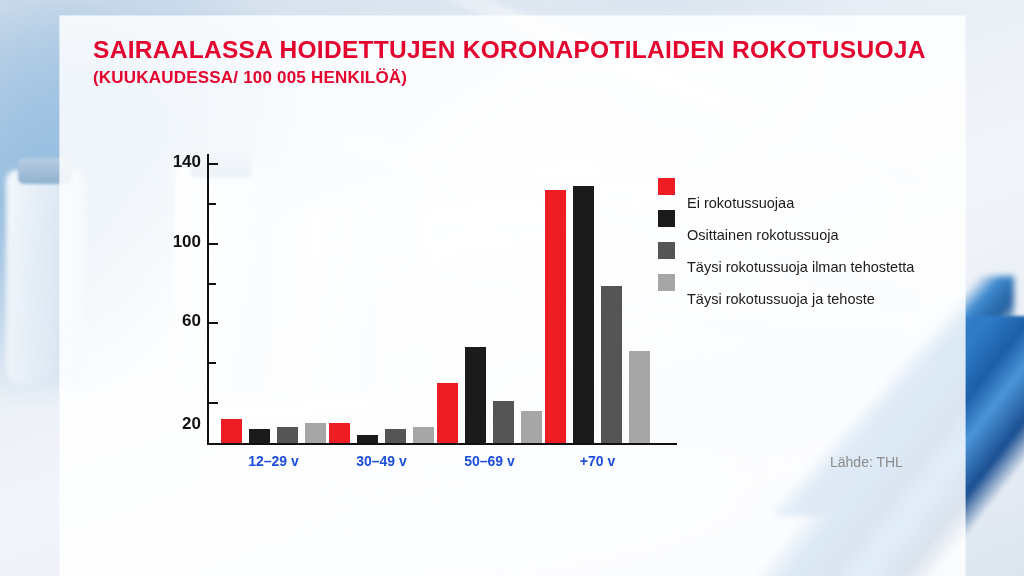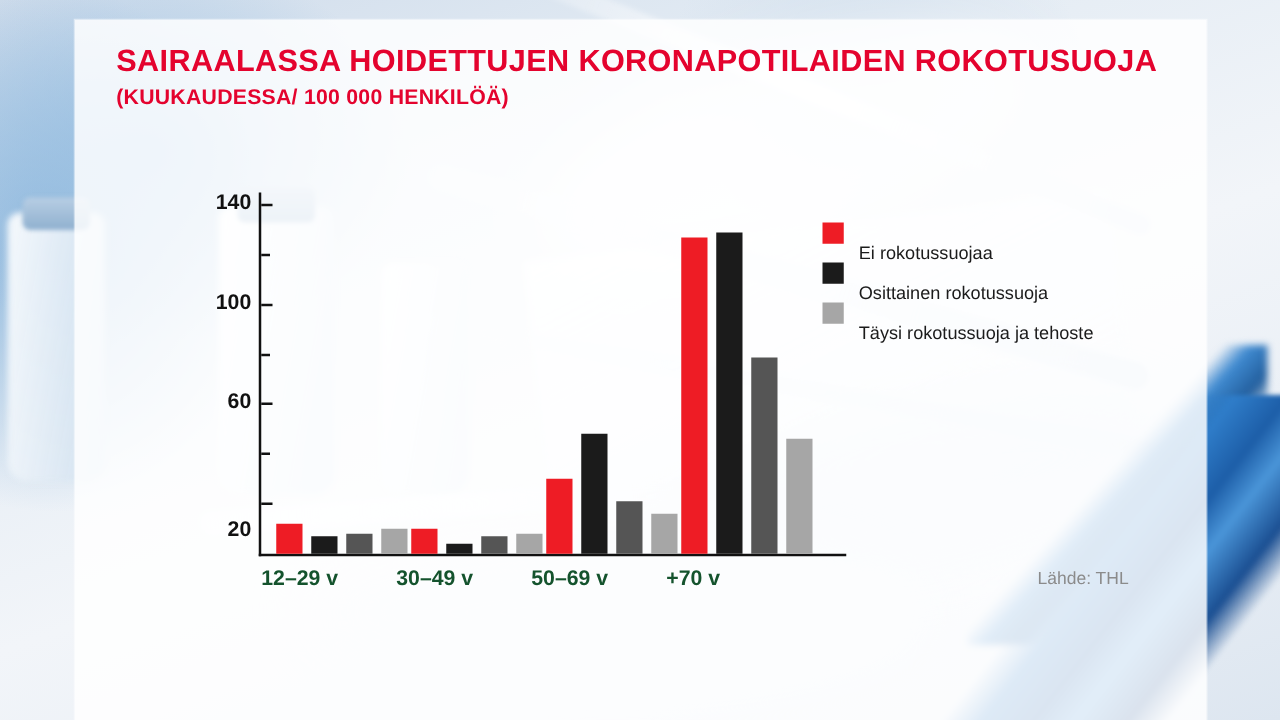--- a/index.html
+++ b/index.html
@@ -114,22 +114,22 @@
     font-weight: bold; font-size: 17px; color: #111;
   }
   .ylabels { position: absolute; left: 83px; top: 0; width: 58px; height: 457px; }
 
   .bars { position: absolute; left: 149px; top: 138px; width: 470px; height: 289px; }
   .group { position: absolute; bottom: 0; height: 289px; }
   .bar {
     position: absolute; bottom: 0; width: 21px;
   }
   .xlabel {
-    position: absolute; top: 437px; font-weight: bold; font-size: 17px;
-    color: #14532d; white-space: nowrap;
+    position: absolute; top: 437px; font-weight: bold; font-size: 14px;
+    color: #1d4ed8; text-align: center; white-space: nowrap;
   }
 
   
   .legend { position: absolute; left: 598px; top: 158px; }
   .legend-row { display: flex; align-items: center; height: 25px; margin-bottom: 7px; }
   .swatch { width: 17px; height: 17px; margin-right: 12px; flex: 0 0 auto; }
   .legend-text { font-size: 14.5px; color: #1b1b1b; white-space: nowrap; margin-top: 33px; }
 
   .source {
     position: absolute; left: 770px; top: 438px;
@@ -154,21 +154,21 @@
   <div class="vial-cap c1"></div>
   <div class="vial-cap c2"></div>
   <div class="streak s4"></div>
   <div class="blur-blob blob-c"></div>
   <div class="blue-tool2"></div>
   <div class="blue-tool"></div>
 
   <div class="card">
 
     <div class="title">SAIRAALASSA HOIDETTUJEN KORONAPOTILAIDEN ROKOTUSUOJA</div>
-    <div class="subtitle">(KUUKAUDESSA/ 100 000 HENKILÖÄ)</div>
+    <div class="subtitle">(KUUKAUDESSA/ 100 005 HENKILÖÄ)</div>
 
     <div class="plot">
       <div class="y-axis"></div>
       <div class="x-axis"></div>
       <div id="ticks">
           <div class="tick" style="top: 386.138px;"></div>
           <div class="tick" style="top: 306.414px;"></div>
           <div class="tick" style="top: 226.69px;"></div>
           <div class="tick" style="top: 146.966px;"></div>
           <div class="tick minor" style="top: 346.276px;"></div>
@@ -218,20 +218,24 @@
     <div class="legend" id="legend">
         <div class="legend-row">
           <span class="swatch" style="background: rgb(238, 28, 37);"></span>
           <span class="legend-text">Ei rokotussuojaa</span>
         </div>
         <div class="legend-row">
           <span class="swatch" style="background: rgb(27, 27, 27);"></span>
           <span class="legend-text">Osittainen rokotussuoja</span>
         </div>
         <div class="legend-row">
+          <span class="swatch" style="background: rgb(85, 85, 85);"></span>
+          <span class="legend-text">Täysi rokotussuoja ilman tehostetta</span>
+        </div>
+        <div class="legend-row">
           <span class="swatch" style="background: rgb(166, 166, 166);"></span>
           <span class="legend-text">Täysi rokotussuoja ja tehoste</span>
         </div>
       </div>
 
     <div class="source">Lähde: THL</div>
   </div>
 </div>
 
 </body></html>

